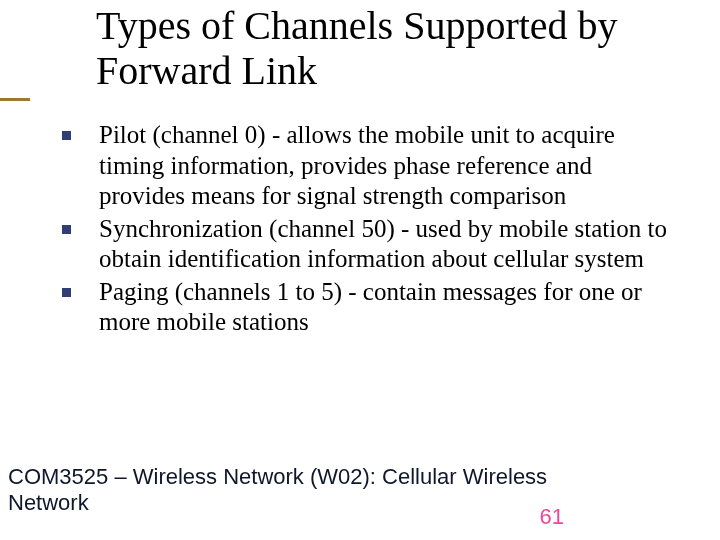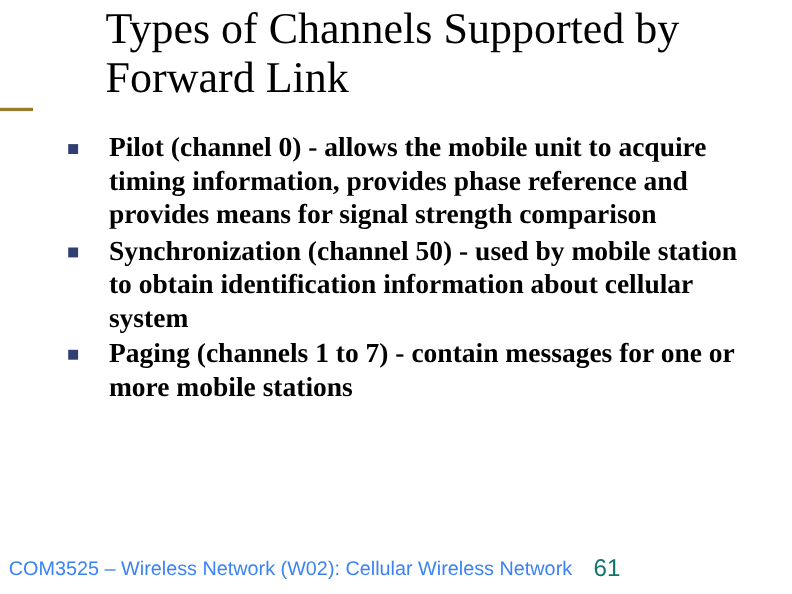--- a/index.html
+++ b/index.html
@@ -40,50 +40,49 @@
   .body {
     position: absolute;
     left: 62px;
     top: 120px;
     width: 620px;
   }
   .item {
     display: flex;
     align-items: flex-start;
     margin: 0 0 2px 0;
-    font-weight: bold;
   }
   .bullet {
     width: 9px;
     height: 9px;
     background: #2f3f73;
     flex: 0 0 9px;
     margin-top: 11px;
     margin-right: 28px;
   }
   .text {
     font-size: 25px;
     line-height: 1.22;
     color: #000;
   }
   .footer {
     position: absolute;
     left: 8px;
-    bottom: 12px;
+    bottom: 24px;
     font-family: Arial, Helvetica, sans-serif;
-    font-size: 18px;
-    color: #3b82f6;
+    font-size: 22px;
+    color: #0f172a;
   }
   .pagenum {
     position: absolute;
     right: 8px;
     bottom: 10px;
     font-family: Arial, Helvetica, sans-serif;
     font-size: 22px;
-    color: #0f766e;
+    color: #ec4899;
   }
 </style>
 </head>
 <body>
 
 <div class="slide">
 
   <div class="title">Types of Channels Supported by Forward Link</div>
   <div class="accent"></div>
 
@@ -91,20 +90,20 @@
     <div class="item">
       <div class="bullet"></div>
       <div class="text">Pilot (channel 0) - allows the mobile unit to acquire timing information, provides phase reference and provides means for signal strength comparison</div>
     </div>
     <div class="item">
       <div class="bullet"></div>
       <div class="text">Synchronization (channel 50) - used by mobile station to obtain identification information about cellular system</div>
     </div>
     <div class="item">
       <div class="bullet"></div>
-      <div class="text">Paging (channels 1 to 7) - contain messages for one or more mobile stations</div>
+      <div class="text">Paging (channels 1 to 5) - contain messages for one or more mobile stations</div>
     </div>
   </div>
 
   <div class="footer">COM3525 – Wireless Network (W02): Cellular Wireless Network</div>
   <div class="pagenum">61</div>
 
 </div>
 
 </body></html>

